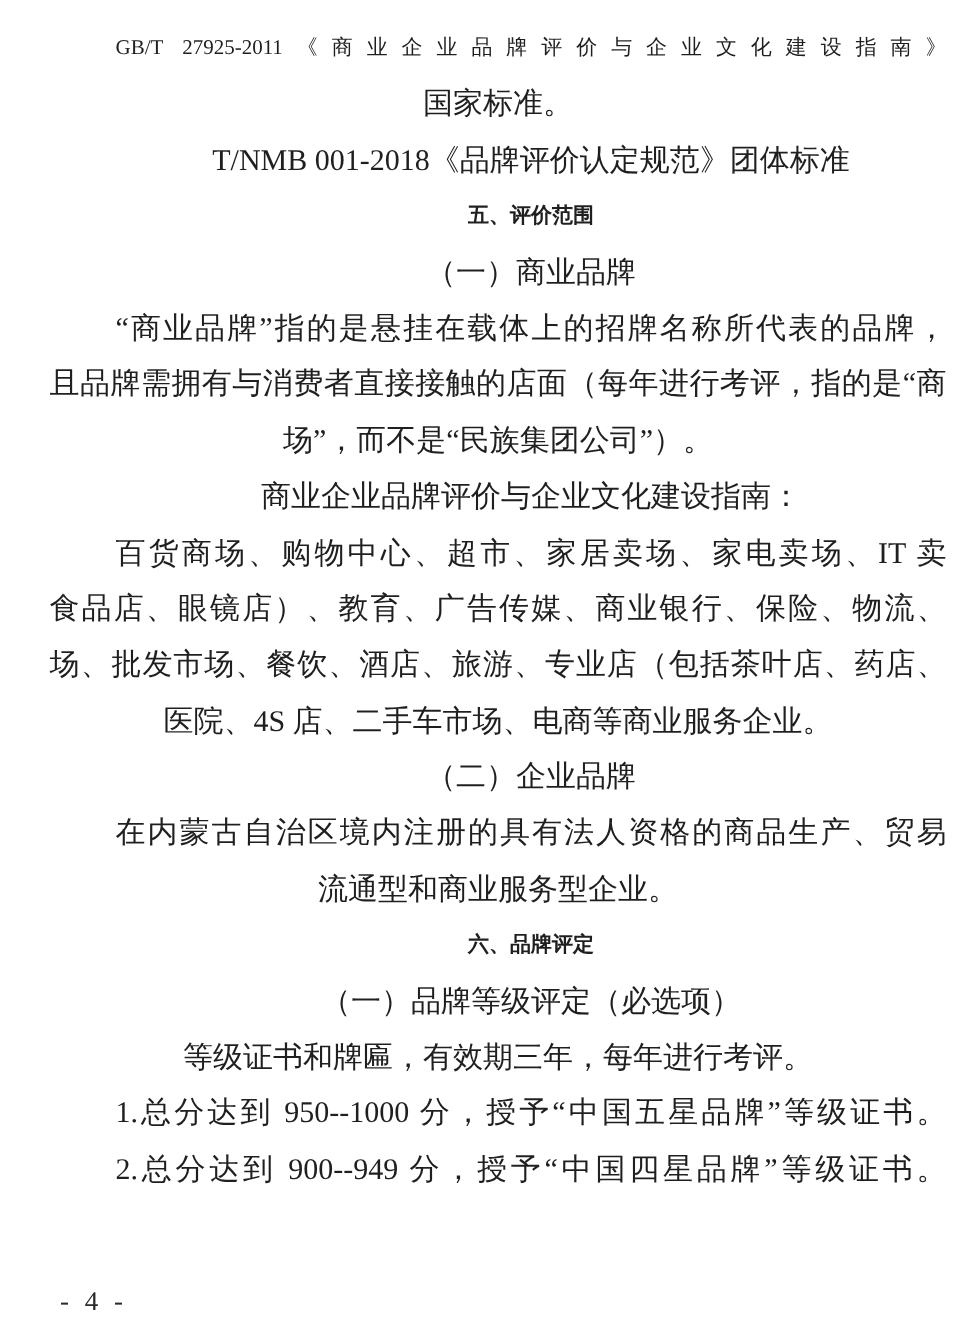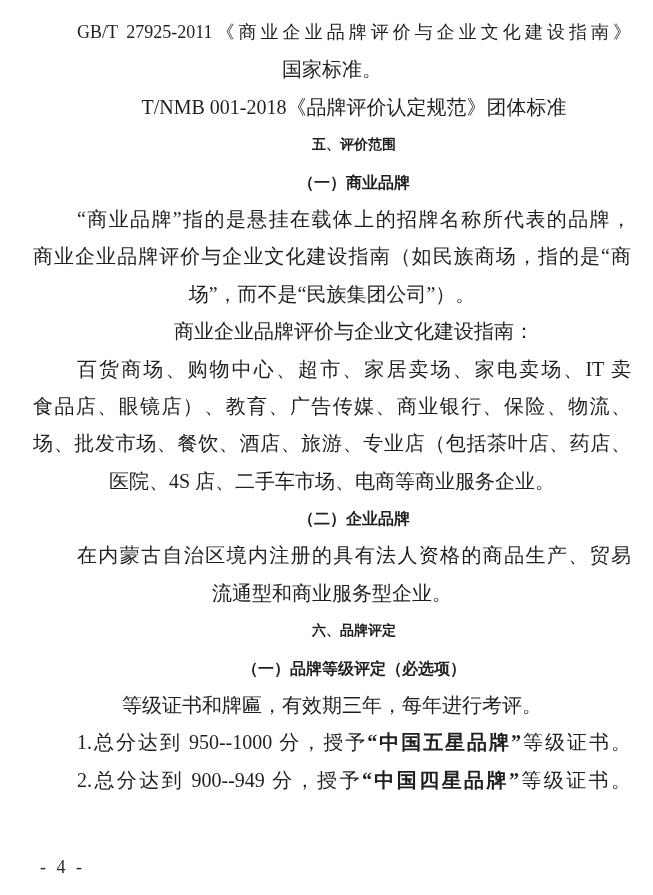--- a/index.html
+++ b/index.html
@@ -25,28 +25,28 @@
     overflow: hidden;
     text-align: center;
     white-space: nowrap;
   }
   .line.justify {
     white-space: normal;
     text-align: justify;
     text-align-last: justify;
   }
   .line.indent { padding-left: 44px; }
-  .line.compact { font-size: 18px; }
+  .line.compact { font-size: 14px; }
   .line.h1 {
     font-family: "DejaVu Sans", "Liberation Sans", sans-serif;
     font-weight: 700;
     font-size: 14px;
   }
-  .line.h2 { font-size: 16px; font-weight: bold; }
-  .bold { font-weight: 700; }
+  .line.h2 { font-size: 20px; }
+  .bold { font-weight: 400; }
   .page-number {
     position: absolute;
     left: 40px;
     top: 857px;
     font-size: 18px;
     letter-spacing: 3px;
     color: #2a2a2a;
   }
 </style>
 </head>
@@ -56,21 +56,21 @@
   <div class="content">
 
     <div class="line body indent justify compact">GB/T 27925-2011《商业企业品牌评价与企业文化建设指南》</div>
     <div class="line body">国家标准。</div>
     <div class="line body indent">T/NMB 001-2018《品牌评价认定规范》团体标准</div>
 
     <div class="line h1 indent">五、评价范围</div>
     <div class="line h2 indent">（一）商业品牌</div>
 
     <div class="line body indent justify">“商业品牌”指的是悬挂在载体上的招牌名称所代表的品牌，</div>
-    <div class="line body justify">商业企业品牌评价与企业文化建设指南（如民族商场，指的是“商</div>
+    <div class="line body justify">且品牌需拥有与消费者直接接触的店面（每年进行考评，指的是“商</div>
     <div class="line body">场”，而不是“民族集团公司”）。</div>
 
     <div class="line body indent">商业企业品牌评价与企业文化建设指南：</div>
     <div class="line body indent justify">百货商场、购物中心、超市、家居卖场、家电卖场、IT 卖</div>
     <div class="line body justify">食品店、眼镜店）、教育、广告传媒、商业银行、保险、物流、</div>
     <div class="line body justify">场、批发市场、餐饮、酒店、旅游、专业店（包括茶叶店、药店、</div>
     <div class="line body">医院、4S 店、二手车市场、电商等商业服务企业。</div>
 
     <div class="line h2 indent">（二）企业品牌</div>
     <div class="line body indent justify">在内蒙古自治区境内注册的具有法人资格的商品生产、贸易</div>

